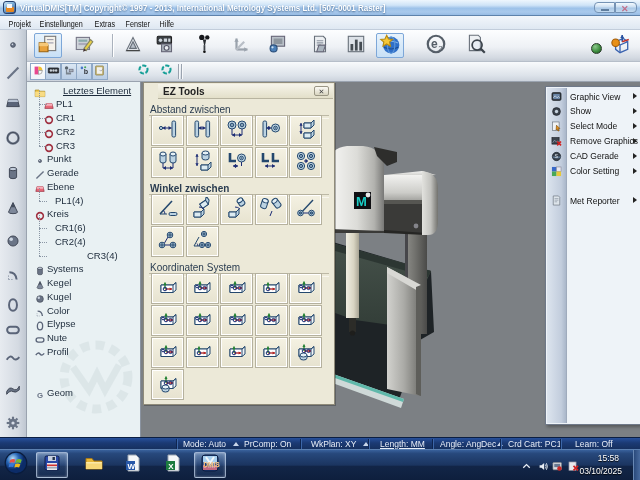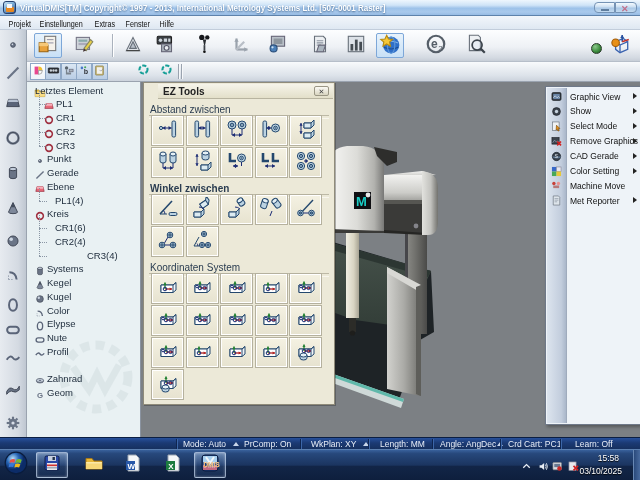--- a/index.html
+++ b/index.html
@@ -453,21 +453,21 @@
   <div id="treepanel">
     <svg id="tree-watermark" width="90" height="90" viewBox="0 0 90 90">
       <circle cx="45" cy="45" r="32" fill="none" stroke="#9fb2b6" stroke-width="9" stroke-dasharray="9 6"></circle>
       <path d="M22,35 L38,58 L46,42 L54,58 L68,33" fill="none" stroke="#9fb2b6" stroke-width="7"></path>
     </svg>
   <div class="tree-row" style="top: 2.5px;">
         <span class="tree-icon" style="left: 7px; top: 0px;"><svg width="12" height="12" viewBox="0 0 20 20">
             <path d="M2,5 L8,5 L10,7 L18,7 L18,16 L2,16 Z" fill="#f0c84c" stroke="#9a7a18"></path>
             <path d="M2,8 L18,8 L18,16 L2,16 Z" fill="#f8dc84"></path>
           </svg></span>
-        <span class="tree-label" style="left: 8px;">Letztes Element</span>
+        <span class="tree-label" style="left: 36px; text-decoration: underline;">Letztes Element</span>
       </div>
       <div class="tree-row" style="top: 16.25px;">
         <span class="tree-icon" style="left: 16px; top: 0px;"><svg width="12" height="12" viewBox="0 0 20 20">
             <path d="M5,6 L15,6 L17,14 L3,14 Z" fill="#e86878" stroke="#8a2030"></path>
             <path d="M5,6 L15,6 L15.7,9.4 L4.3,9.4 Z" fill="#f8b0ba"></path>
           </svg></span>
         <div style="position: absolute; left: 12px; top: 6px; width: 8px; height: 1px; border-top: 1px dotted rgb(138, 150, 164);"></div>
         <div style="position: absolute; left: 12px; top: -7px; width: 1px; height: 13px; border-left: 1px dotted rgb(138, 150, 164);"></div>
         <span class="tree-label" style="left: 29px;">PL1</span>
       </div>
@@ -579,28 +579,20 @@
         <span class="tree-icon" style="left: 7px; top: 0px;"><svg width="12" height="12" viewBox="0 0 20 20">
             <rect x="3.5" y="6.5" width="13" height="7" rx="3.5" fill="none" stroke="#5a6478" stroke-width="2.2"></rect>
           </svg></span>
         <span class="tree-label" style="left: 20px;">Nute</span>
       </div>
       <div class="tree-row" style="top: 263.75px;">
         <span class="tree-icon" style="left: 7px; top: 0px;"><svg width="12" height="12" viewBox="0 0 20 20">
             <path d="M3,12 Q7,6 10,10 T17,9" fill="none" stroke="#5a6478" stroke-width="2.2"></path>
           </svg></span>
         <span class="tree-label" style="left: 20px;">Profil</span>
-      </div>
-      <div class="tree-row" style="top: 291.25px;">
-        <span class="tree-icon" style="left: 7px; top: 0px;"><svg width="12" height="12" viewBox="0 0 20 20">
-            <ellipse cx="10" cy="10" rx="6" ry="3.4" fill="#8a94a4" stroke="#434c5c"></ellipse>
-            <ellipse cx="10" cy="9" rx="6" ry="3.2" fill="#c2ccd8" stroke="#434c5c"></ellipse>
-            <ellipse cx="10" cy="9" rx="2" ry="1" fill="#6a7486"></ellipse>
-          </svg></span>
-        <span class="tree-label" style="left: 20px;">Zahnrad</span>
       </div>
       <div class="tree-row" style="top: 305px;">
         <span class="tree-icon" style="left: 7px; top: 0px;"><svg width="12" height="12" viewBox="0 0 20 20">
             <text x="5" y="15" font-size="13" font-weight="bold" fill="#6a7486">G</text>
           </svg></span>
         <span class="tree-label" style="left: 20px;">Geom</span>
       </div>
     </div>
 
   <div id="palette">
@@ -1099,47 +1091,37 @@
           <svg width="13" height="13" viewBox="0 0 20 20">
             <rect x="3" y="3" width="7" height="7" fill="#3868c8"></rect>
             <rect x="10" y="3" width="7" height="7" fill="#e8e8f0" stroke="#889"></rect>
             <rect x="3" y="10" width="7" height="7" fill="#48a858"></rect>
             <rect x="10" y="10" width="7" height="7" fill="#e8c838"></rect>
           </svg>
         </span>
         <span class="ctx-label">Color Setting</span>
         <span class="ctx-arrow"></span>
       </div>
-      <div class="ctx-item" style="top: 91.4px;">
-        <span class="ctx-icon">
-          <svg width="13" height="13" viewBox="0 0 20 20">
-            <circle cx="6" cy="7" r="2.6" fill="#c84038"></circle>
-            <circle cx="13" cy="7" r="2.6" fill="#e89090"></circle>
-            <rect x="5" y="10" width="9" height="4" fill="#b87878"></rect>
-          </svg>
-        </span>
-        <span class="ctx-label">Machine Move</span>
-      </div>
       <div class="ctx-item" style="top: 106.3px;">
         <span class="ctx-icon">
           <svg width="13" height="13" viewBox="0 0 20 20">
             <path d="M5,3 L13,3 L15,5 L15,17 L5,17 Z" fill="#dde4ea" stroke="#68707a"></path>
             <path d="M7,7 h6 M7,9.5 h6 M7,12 h4" stroke="#8a94a0"></path>
           </svg>
         </span>
         <span class="ctx-label">Met Reporter</span>
         <span class="ctx-arrow"></span>
       </div>
     </div>
 
   <div id="statusbar">
       <div class="status-seg" style="left: 183px;">Mode: Auto</div>
       <div class="status-seg" style="left: 244px;">PrComp: On</div>
       <div class="status-seg" style="left: 311px;">WkPlan: XY</div>
-      <div class="status-seg" style="left: 380px;">Length: MM</div>
+      <div class="status-seg" style="left: 380px; text-decoration: underline;">Length: MM</div>
       <div class="status-seg" style="left: 440px;">Angle: AngDec</div>
       <div class="status-seg" style="left: 508px;">Crd Cart: PC1</div>
       <div class="status-seg" style="left: 575px;">Learn: Off</div>
       <div class="status-arrow" style="left: 233px;"></div>
       <div class="status-arrow" style="left: 363px;"></div>
       <div class="status-arrow" style="left: 497px;"></div>
       <div class="status-sep" style="left: 176px;"></div>
       <div class="status-sep" style="left: 300px;"></div>
       <div class="status-sep" style="left: 368px;"></div>
       <div class="status-sep" style="left: 432px;"></div>

